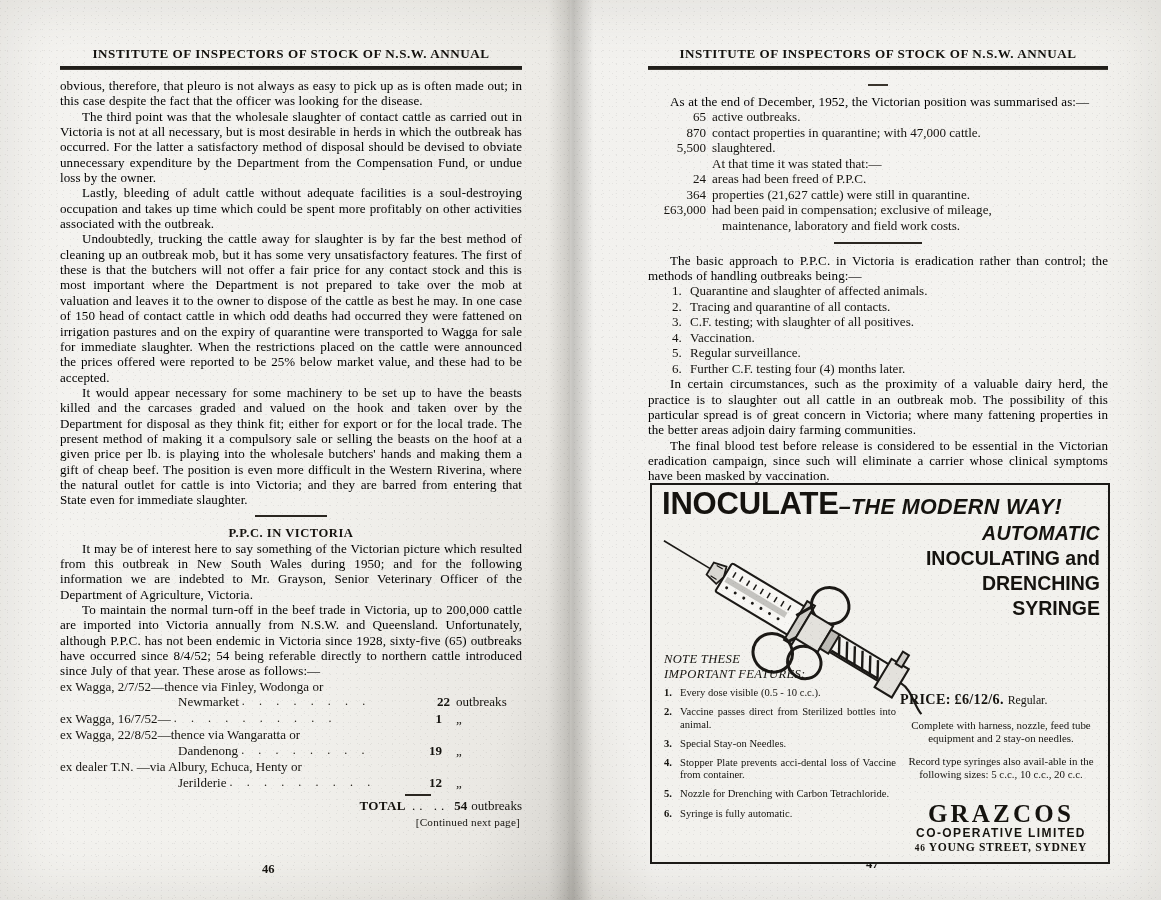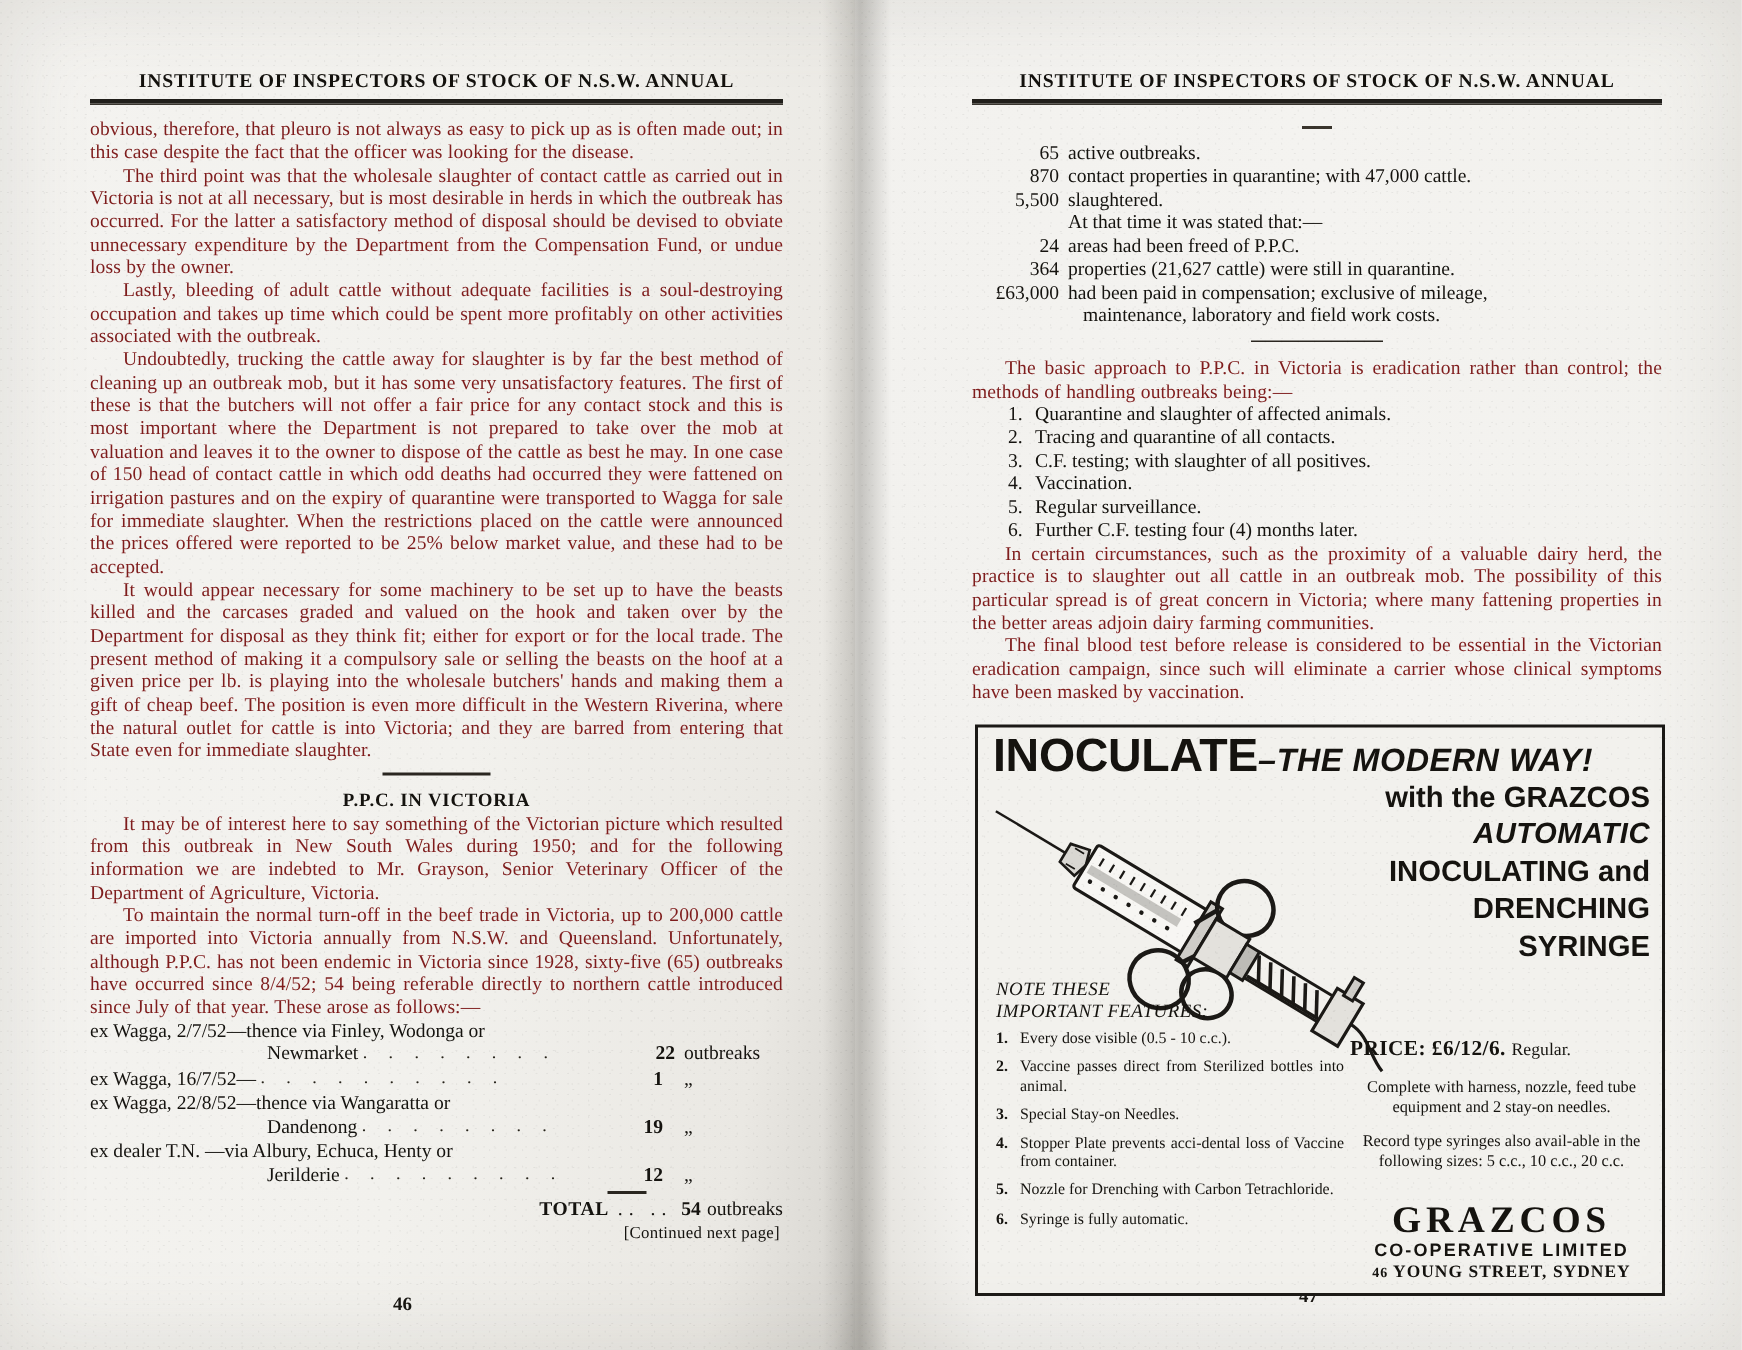--- a/index.html
+++ b/index.html
@@ -45,21 +45,21 @@
   .body{position:absolute;top:78px;width:100%;}
 
   p.t{
     margin:0;
     font-size:13.05px;
     line-height:15.35px;
     text-align:justify;
     text-indent:22px;
     letter-spacing:.07px;
     word-spacing:.2px;
-    color:#7f1d1d;
+    color:#000000;
   }
   p.t.noind{text-indent:0;}
 
   h2.sec{
     margin:9px 0 0 0;
     font-size:12.6px;font-weight:700;text-align:center;letter-spacing:.5px;
   }
   .shortrule{width:72px;height:2px;background:#2a2620;margin:7px auto 2px auto;}
   .shortrule.thin{height:1.6px;width:88px;}
   .dash-sm{width:20px;height:2px;background:#3a352d;margin:0 auto;}
@@ -229,20 +229,21 @@
 
 <div class="folio folio-l">46</div>
 
 <div class="col col-r">
   <div class="runhead">INSTITUTE OF INSPECTORS OF STOCK OF N.S.W. ANNUAL</div>
   <div class="runhead-rule"></div>
 
   <div class="body">
     <div class="dash-sm" style="margin-top:6px;margin-bottom:8px;"></div>
 
+    <p class="t">As at the end of December, 1952, the Victorian position was summarised as:—</p>
 
     <div class="sumline">
       <span class="n">65</span>
       <span class="x">active outbreaks.</span>
     </div>
     <div class="sumline">
       <span class="n">870</span>
       <span class="x">contact properties in quarantine; with 47,000 cattle.</span>
     </div>
     <div class="sumline">
@@ -302,21 +303,20 @@
   </div>
 </div>
 
 <div class="folio folio-r">47</div>
 
 <div class="ad">
   <div class="ad-inner">
 
     <div class="ad-head">
       <div class="ad-h1"><span class="big">INOCULATE</span><span class="it">–THE MODERN WAY!</span></div>
-      <div class="ad-h2">with the GRAZCOS</div>
       <div class="ad-h3">AUTOMATIC</div>
       <div class="ad-h4">INOCULATING and</div>
       <div class="ad-h4">DRENCHING</div>
       <div class="ad-h4">SYRINGE</div>
     </div>
 
     <svg class="syringe" viewBox="0 0 270 200">
       <g transform="rotate(31 135 100)">
 
         <line x1="-18" y1="96" x2="36" y2="96" stroke="#1b1916" stroke-width="1.6"></line>

